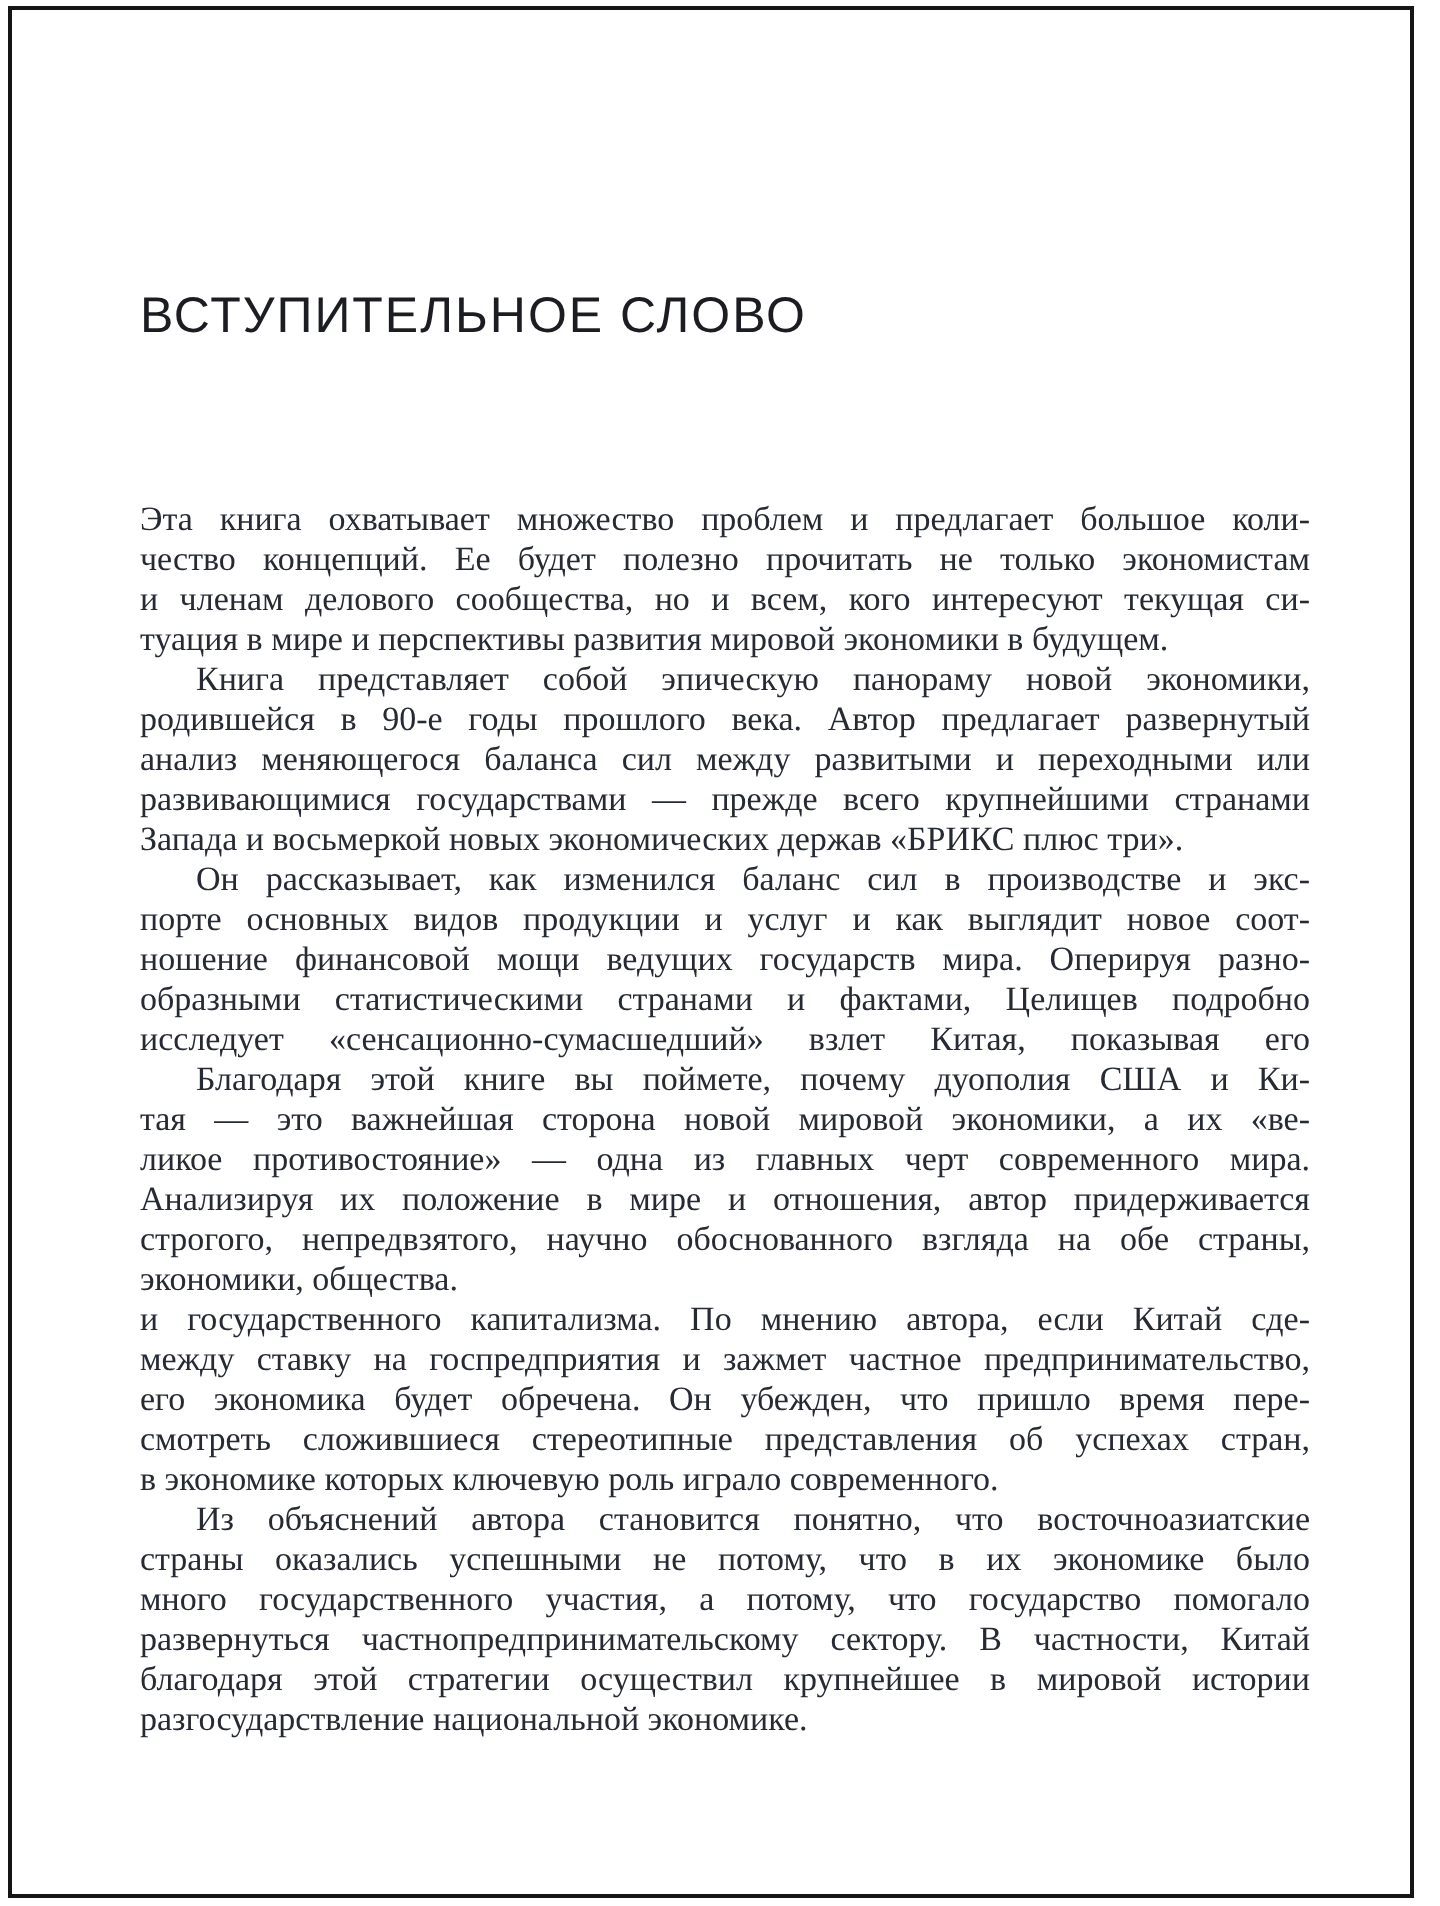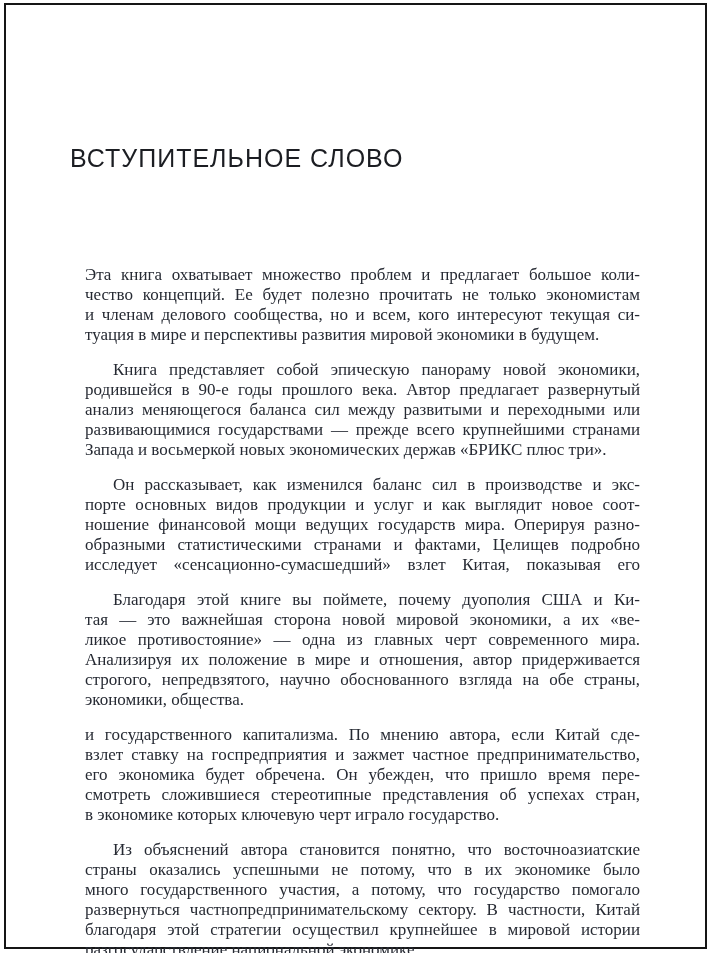--- a/index.html
+++ b/index.html
@@ -39,21 +39,21 @@
   .body-text {
     position: absolute;
     left: 70px;
     top: 250px;
     width: 585px;
     font-size: 17px;
     line-height: 20px;
     color: var(--text, #262a33);
   }
   .para {
-    margin: 15px;
+    margin: 0;
     padding: 0;
   }
   .line {
     text-align: justify;
     text-align-last: justify;
     white-space: normal;
   }
   .line.last {
     text-align-last: left;
   }
@@ -91,24 +91,24 @@
       <div class="para">
         <div class="line indent">Благодаря этой книге вы поймете, почему дуополия США и Ки-</div>
         <div class="line">тая — это важнейшая сторона новой мировой экономики, а их «ве-</div>
         <div class="line">ликое противостояние» — одна из главных черт современного мира.</div>
         <div class="line">Анализируя их положение в мире и отношения, автор придерживается</div>
         <div class="line">строгого, непредвзятого, научно обоснованного взгляда на обе страны,</div>
         <div class="line last">экономики, общества.</div>
       </div>
       <div class="para">
         <div class="line">и государственного капитализма. По мнению автора, если Китай сде-</div>
-        <div class="line">взлет ставку на госпредприятия и зажмет частное предпринимательство,</div>
+        <div class="line">между ставку на госпредприятия и зажмет частное предпринимательство,</div>
         <div class="line">его экономика будет обречена. Он убежден, что пришло время пере-</div>
         <div class="line">смотреть сложившиеся стереотипные представления об успехах стран,</div>
-        <div class="line last">в экономике которых ключевую черт играло государство.</div>
+        <div class="line last">в экономике которых ключевую роль играло современного.</div>
       </div>
       <div class="para">
         <div class="line indent">Из объяснений автора становится понятно, что восточноазиатские</div>
         <div class="line">страны оказались успешными не потому, что в их экономике было</div>
         <div class="line">много государственного участия, а потому, что государство помогало</div>
         <div class="line">развернуться частнопредпринимательскому сектору. В частности, Китай</div>
         <div class="line">благодаря этой стратегии осуществил крупнейшее в мировой истории</div>
         <div class="line last">разгосударствление национальной экономике.</div>
       </div>
     </div>

